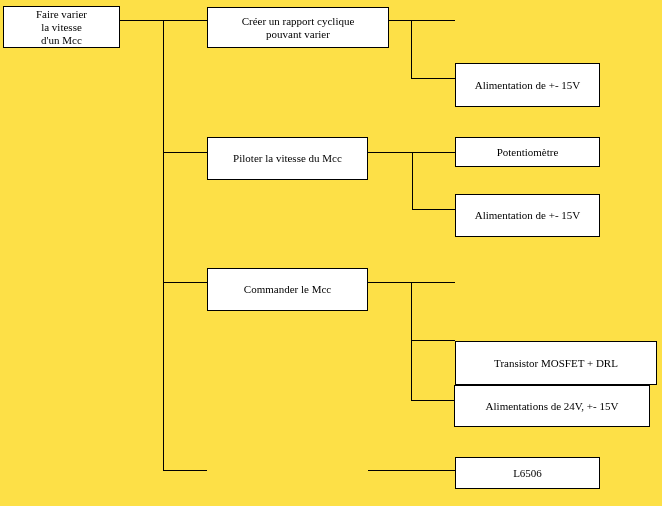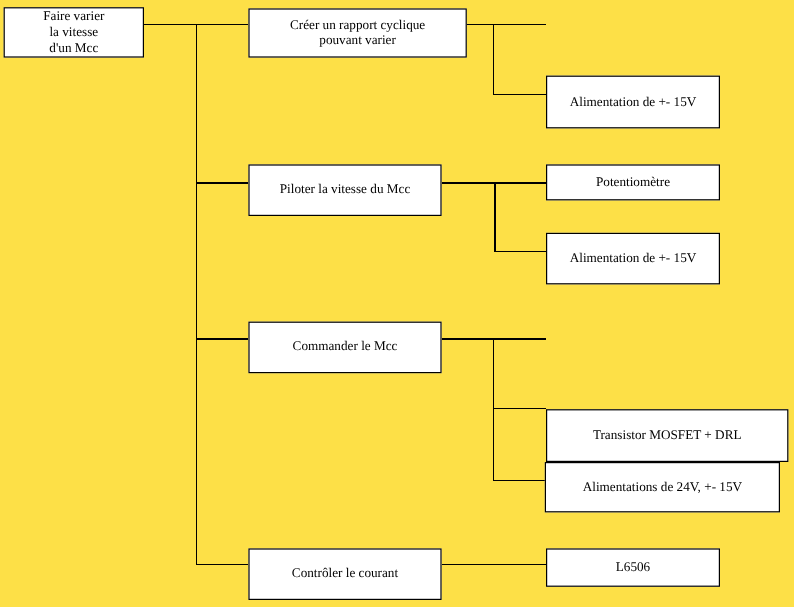--- a/index.html
+++ b/index.html
@@ -78,21 +78,20 @@
 la vitesse
 d'un Mcc</div>
 
   <div class="node" style="left:207px; top:7px; width:182px; height:41px;">Créer un rapport cyclique
 pouvant varier</div>
 
   <div class="node" style="left:207px; top:268px; width:161px; height:43px;">Commander le Mcc</div>
 
   <div class="node" style="left:207px; top:137px; width:161px; height:43px;">Piloter la vitesse du Mcc</div>
 
-  <div class="node" style="left:207px; top:457px; width:161px; height:43px;">Contrôler le courant</div>
 
 
   <div class="node" style="left:455px; top:63px; width:145px; height:44px;">Alimentation de +- 15V</div>
 
   <div class="node" style="left:455px; top:137px; width:145px; height:30px;">Potentiomètre</div>
 
   <div class="node" style="left:455px; top:194px; width:145px; height:43px;">Alimentation de +- 15V</div>
 
 
   <div class="node" style="left:455px; top:325px; width:202px; height:44px;margin-top:16px;">Transistor MOSFET + DRL</div>

